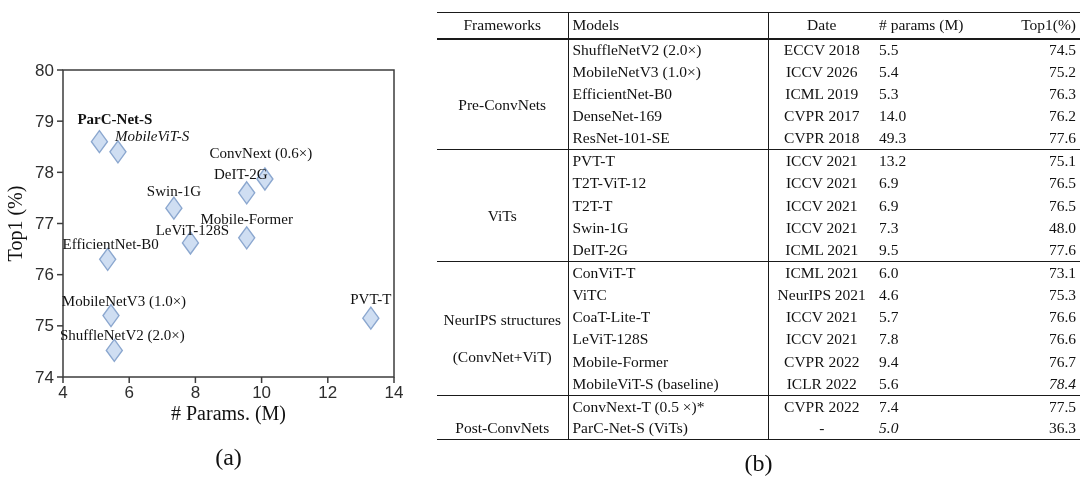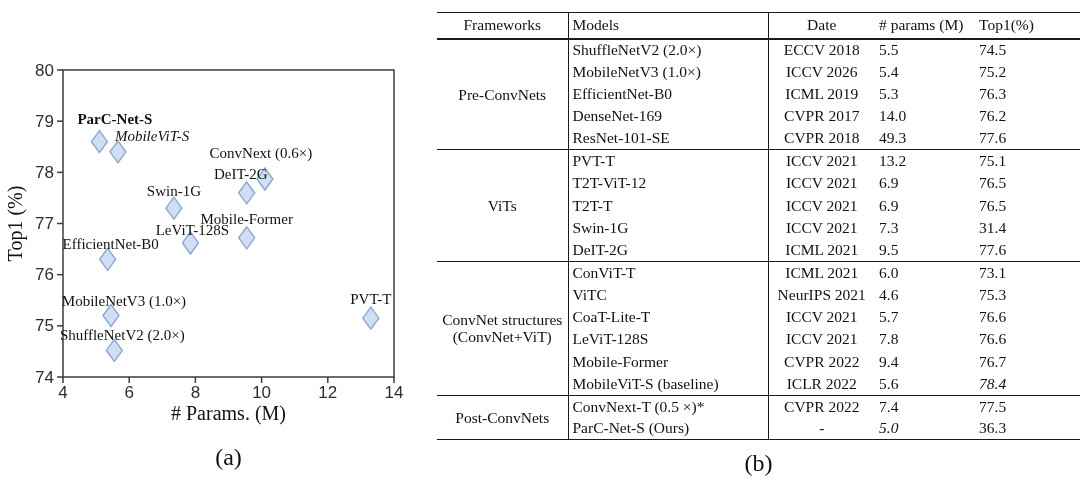--- a/index.html
+++ b/index.html
@@ -34,23 +34,23 @@
     font-weight:normal; vertical-align:middle; line-height:1.05;
     padding:0 4px; height:22.3px; overflow:hidden; white-space:nowrap;
   }
   table.results thead th {
     height:26px; border-top:1.6px solid #1a1a1a; border-bottom:2px solid #1a1a1a;margin-top:26px;
   }
   .c0 { width:131px; text-align:center; border-right:1.5px solid #1a1a1a; }
   .c1 { width:200px; text-align:left; padding-left:8px; border-right:1.5px solid #1a1a1a; }
   .c2 { width:107px; text-align:center; }
   .c3 { width:100px; text-align:left; }
-  .c4 { width:105px; text-align:left; }
+  .c4 { width:105px; text-align:right; }
   tr.group-end td, th.fw { border-bottom:1.8px solid #1a1a1a; }
-  th.fw div { display:block; line-height:1.15; text-align:center; }
+  th.fw div { display:block; line-height:1.15; text-align:center;margin-top:20px; }
   .bold { font-weight:bold; }
   .italic { font-style:italic; }
 </style>
 </head>
 <body>
 
 <div class="figure">
 
   <div class="panel-a">
     <svg id="chart-svg" width="430" height="482" viewBox="0 0 430 482">
@@ -172,31 +172,31 @@
           <tr>
             <td class="c1">T2T-T</td>
             <td class="c2">ICCV 2021</td>
             <td class="c3">6.9</td>
             <td class="c4">76.5</td>
           </tr>
           <tr>
             <td class="c1">Swin-1G</td>
             <td class="c2">ICCV 2021</td>
             <td class="c3">7.3</td>
-            <td class="c4">31.4</td>
+            <td class="c4">48.0</td>
           </tr>
           <tr class="group-end">
             <td class="c1">DeIT-2G</td>
             <td class="c2">ICML 2021</td>
             <td class="c3">9.5</td>
             <td class="c4">77.6</td>
           </tr>
           <tr>
             <th class="c0 fw" rowspan="6">
-              <div>ConvNet structures</div>
+              <div>NeurIPS structures</div>
               <div>(ConvNet+ViT)</div>
             </th>
             <td class="c1">ConViT-T</td>
             <td class="c2">ICML 2021</td>
             <td class="c3">6.0</td>
             <td class="c4">73.1</td>
           </tr>
           <tr>
             <td class="c1">ViTC</td>
             <td class="c2">NeurIPS 2021</td>
@@ -230,21 +230,21 @@
           <tr>
             <th class="c0 fw" rowspan="2">
               <div>Post-ConvNets</div>
             </th>
             <td class="c1">ConvNext-T (0.5 ×)*</td>
             <td class="c2">CVPR 2022</td>
             <td class="c3">7.4</td>
             <td class="c4">77.5</td>
           </tr>
           <tr class="group-end">
-            <td class="c1">ParC-Net-S  (Ours)</td>
+            <td class="c1">ParC-Net-S  (ViTs)</td>
             <td class="c2">-</td>
             <td class="c3 italic">5.0</td>
             <td class="c4 bold">36.3</td>
           </tr>
         </tbody>
     </table>
   </div>
   <div class="caption caption-b">(b)</div>
 
 </div>

